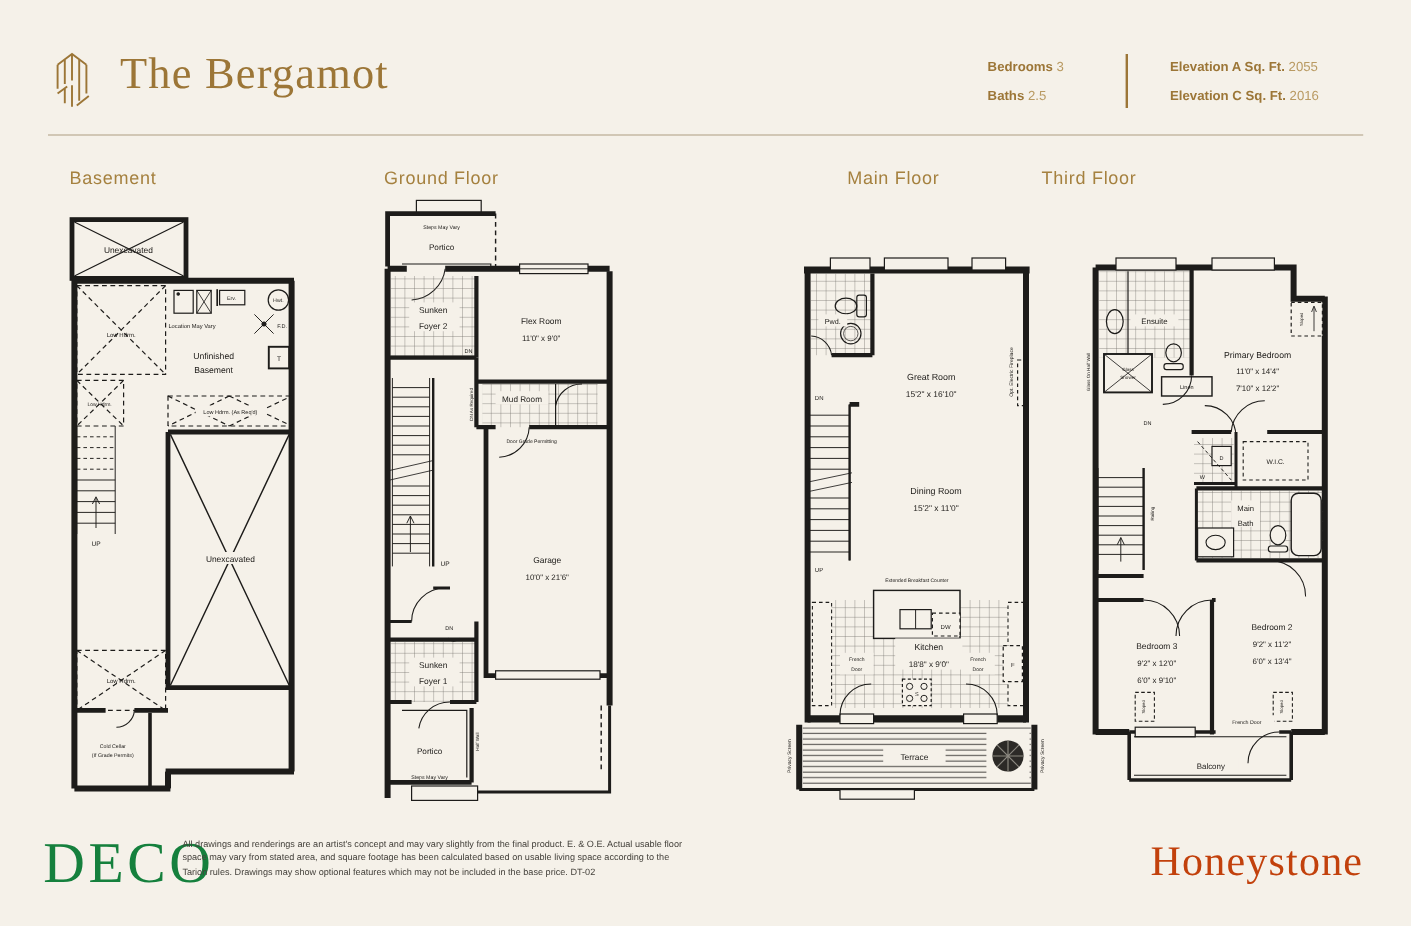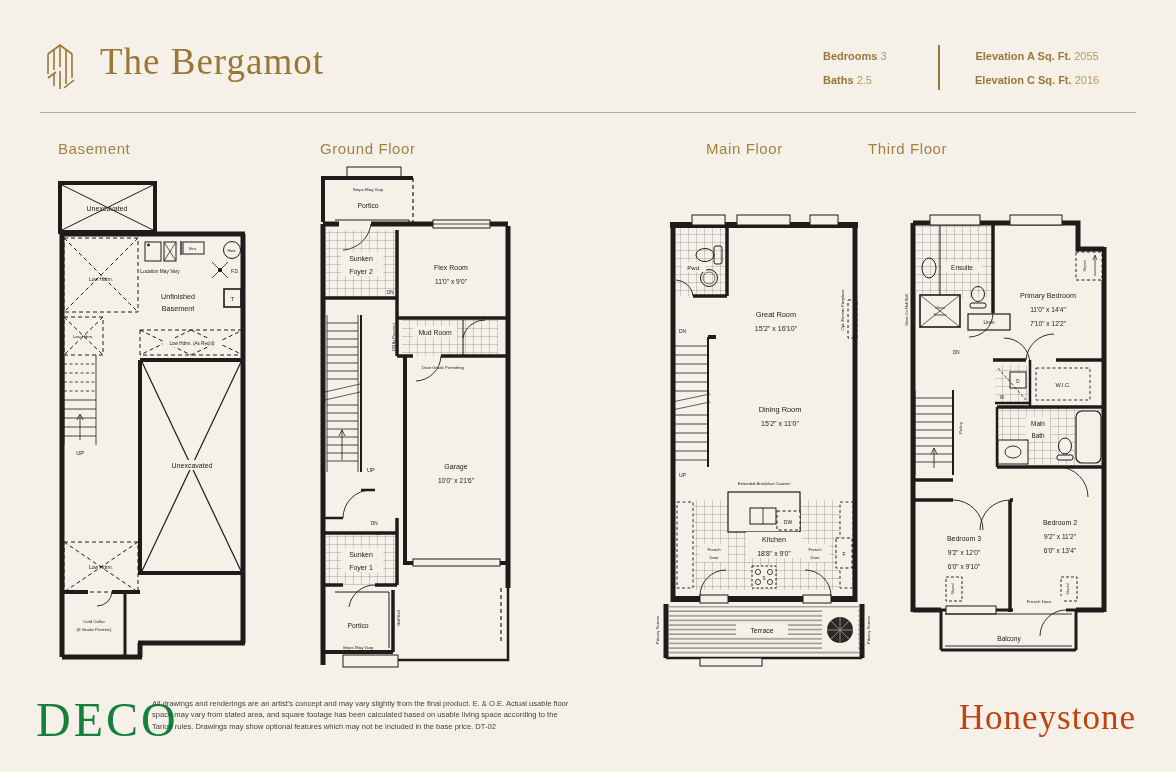--- a/index.html
+++ b/index.html
@@ -6,21 +6,21 @@
   .page{position:relative;width:1176px;height:772px;background:#f5f1e9;overflow:hidden;
         font-family:"Liberation Sans",sans-serif;color:#23211e;}
   
   .logo{position:absolute;left:40px;top:40px;}
   .title{position:absolute;left:100px;top:40px;font-family:"Liberation Serif",serif;
          font-size:37px;color:#9c7637;letter-spacing:1px;font-weight:400;}
   .stats{position:absolute;top:44px;font-size:11px;line-height:24px;}
   .stats .lab{font-weight:bold;color:#9c7637;}
   .stats .val{color:#b99a62;}
   .s1{left:823px;}
-  .s2{left:975px;text-align:center;}
+  .s2{left:975px;}
   .hdr-div{position:absolute;left:938px;top:45px;width:1.5px;height:45px;background:#9c7637;}
   .rule{position:absolute;left:40px;top:112px;width:1096px;height:1px;background:#9a8867;opacity:.65;}
   
   .floor-title{position:absolute;top:140px;font-size:15px;color:#a5813f;letter-spacing:.6px;}
   
   .deco{position:absolute;left:36px;top:692px;font-family:"Liberation Serif",serif;
         font-size:48px;letter-spacing:3px;color:#15803d;font-weight:400;}
   .legal{position:absolute;left:152px;top:698px;width:424px;font-size:7.6px;
          line-height:1.5;color:#45423c;}
   .legal .note{margin-bottom:5px;}

